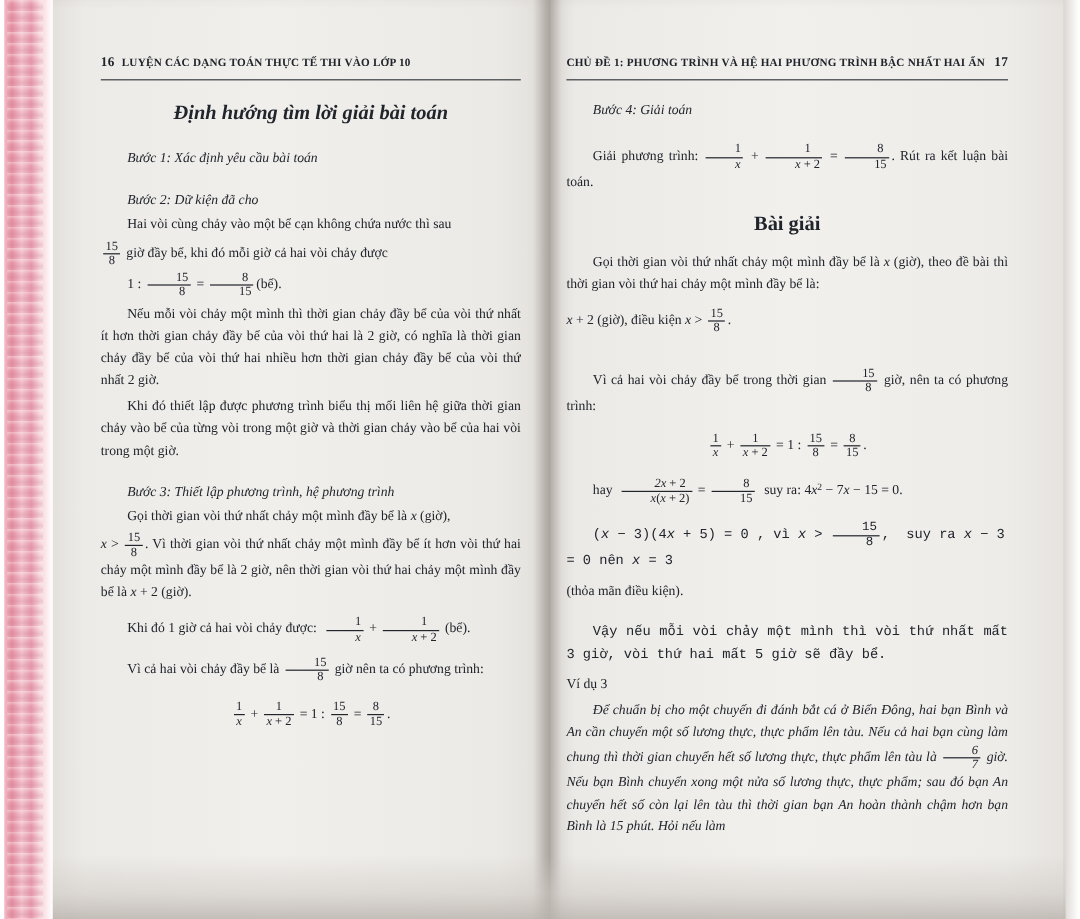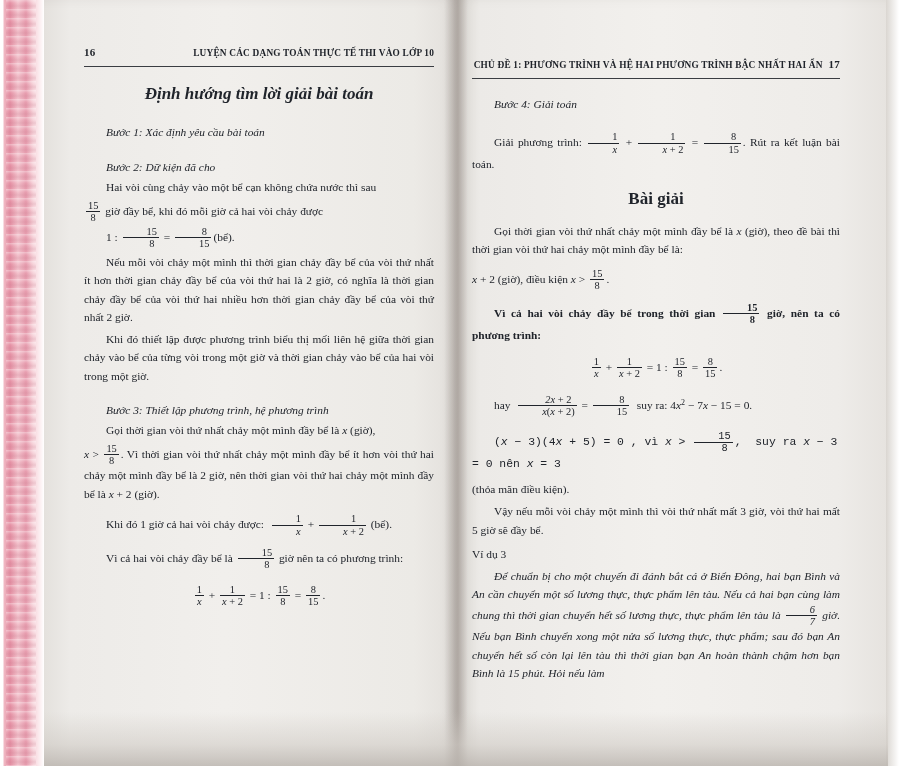--- a/index.html
+++ b/index.html
@@ -65,35 +65,35 @@
     position: absolute;
     color: #20242b;
     font-size: 11.4px;
     line-height: 1.62;
     text-align: justify;
   }
   .col-left {
     left: 84px; top: 44px; width: 350px;
   }
   .col-right {
-    left: 472px; top: 56px; width: 368px;
+    left: 472px; top: 44px; width: 368px;
   }
   .runhead {
     display: flex;
     align-items: baseline;
     font-size: 9.6px;
     letter-spacing: .2px;
     font-weight: bold;
     text-transform: uppercase;
     padding-bottom: 4px;
     border-bottom: 1px solid #3a3d42;
     margin-bottom: 13px;
   }
   .runhead .pageno { font-size: 11px; }
-  .runhead .title { flex: 1; text-align: right; font-size: 9.3px; }
+  .runhead .title { flex: 1; text-align: left; font-size: 9.3px; }
   .runhead-left .pageno { margin-right: 6px; }
   .runhead-right .pageno { margin-left: 6px; }
   .h-center {
     text-align: center;
     font-weight: bold;
     font-style: italic;
     margin: 4px 0 9px 0;
     font-size: 17px;
   }
   .h-center.upright { font-style: normal; }
@@ -201,21 +201,21 @@
     </p>
 
     <div class="h-center upright" style="margin-top:12px;">Bài giải</div>
 
     <p class="ind">Gọi thời gian vòi thứ nhất chảy một mình đầy bể là <span class="mi">x</span> (giờ), theo đề bài thì thời gian vòi thứ hai chảy một mình đầy bể là:</p>
 
     <p style="margin-top:9px;">
       <span class="mi">x</span> + 2 (giờ), điều kiện <span class="mi">x</span> &gt;&nbsp;<span class="frac"><span class="num">15</span><span class="den">8</span></span>.
     </p>
 
-    <p class="ind" style="margin-top:11px;font-weight:bold;">
+    <p class="ind" style="margin-top:27px;">
       Vì cả hai vòi chảy đầy bể trong thời gian&nbsp;<span class="frac"><span class="num">15</span><span class="den">8</span></span>&nbsp;giờ, nên ta có phương trình:
     </p>
 
     <div class="eqline" style="margin-top:12px;">
       <span class="frac"><span class="num">1</span><span class="den"><span class="mi">x</span></span></span>
       +
       <span class="frac"><span class="num">1</span><span class="den"><span class="mi">x</span> + 2</span></span>
       = 1 :
       <span class="frac"><span class="num">15</span><span class="den">8</span></span>
       =
@@ -231,20 +231,20 @@
     </div>
 
     <div class="eqline lft" style="margin-top:14px;font-family:Liberation Mono, monospace;">
       (<span class="mi">x</span> − 3)(4<span class="mi">x</span> + 5) = 0 , vì <span class="mi">x</span> &gt;
       <span class="frac"><span class="num">15</span><span class="den">8</span></span>,
       &nbsp;suy ra <span class="mi">x</span> − 3 = 0 nên <span class="mi">x</span> = 3
     </div>
 
     <p>(thỏa mãn điều kiện).</p>
 
-    <p class="ind" style="margin-top:4px;">Vậy nếu mỗi vòi chảy một mình thì vòi thứ nhất mất 3 giờ, vòi thứ hai mất 5 giờ sẽ đầy bể.</p>
+    <p class="ind" style="margin-top:16px;font-family:Liberation Mono, monospace;">Vậy nếu mỗi vòi chảy một mình thì vòi thứ nhất mất 3 giờ, vòi thứ hai mất 5 giờ sẽ đầy bể.</p>
 
     <p style="font-weight:normal; margin-top:6px;">Ví dụ 3</p>
 
     <p class="ind ital">Để chuẩn bị cho một chuyến đi đánh bắt cá ở Biển Đông, hai bạn Bình và An cần chuyển một số lương thực, thực phẩm lên tàu. Nếu cả hai bạn cùng làm chung thì thời gian chuyển hết số lương thực, thực phẩm lên tàu là&nbsp;<span class="frac"><span class="num">6</span><span class="den">7</span></span>&nbsp;giờ. Nếu bạn Bình chuyển xong một nửa số lương thực, thực phẩm; sau đó bạn An chuyển hết số còn lại lên tàu thì thời gian bạn An hoàn thành chậm hơn bạn Bình là 15 phút. Hỏi nếu làm</p>
   </div>
 
 </div>
 
 </body></html>

